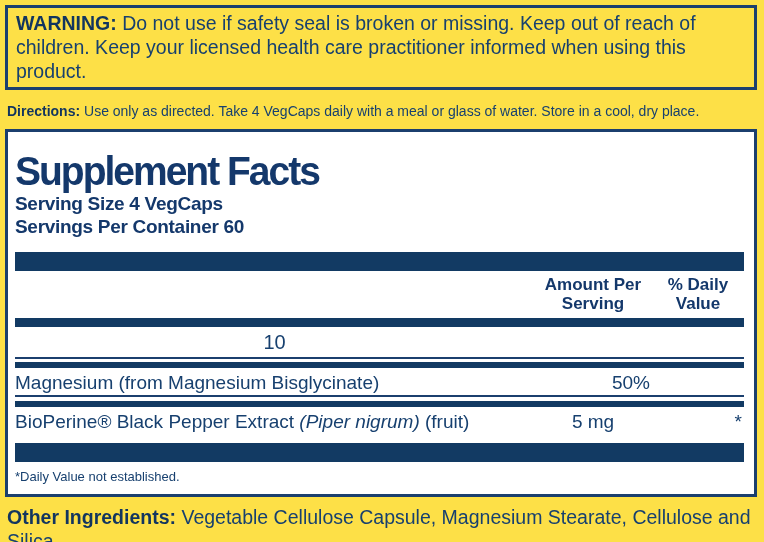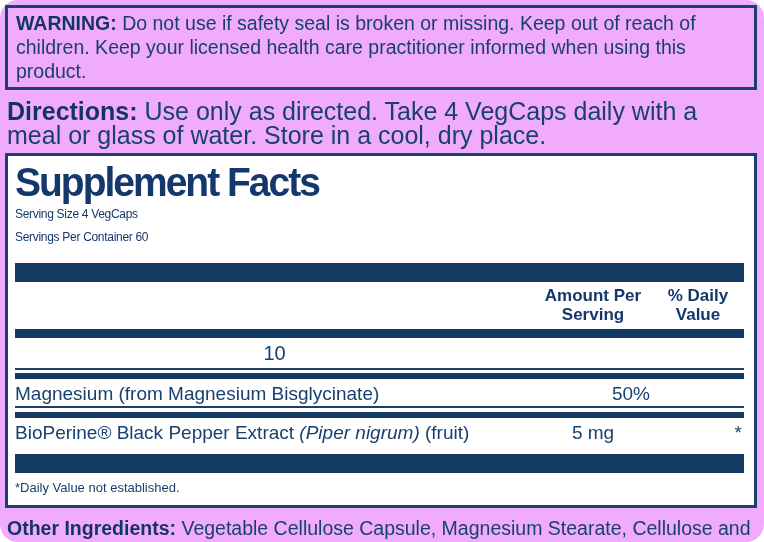--- a/index.html
+++ b/index.html
@@ -6,64 +6,63 @@
   html, body {
     width: 764px;
     background: #ffffff;
     font-family: "Liberation Sans", sans-serif;
     color: #17406F;
   }
   .page {
     width: 764px;
     height: 542px;
     padding: 5px 6px 0 5px;
-    background: #f0abfc;
+    background: #fde047;
     overflow: hidden;
-    border-radius: 18px;
   }
 
   
   .warning-box {
     border: 3px solid #1B3F6E;
     padding: 3px 8px 4px 8px;
     font-size: 19.5px;
     line-height: 24px;
     width: 752px;
   }
   .bold-label { font-weight: 700; color: #12355F; }
 
   
   .directions {
     margin-top: 9px;
-    font-size: 25px;
+    font-size: 14px;
     line-height: 24px;
     width: 752px;
     padding-left: 2px;
   }
 
   
   .facts-box {
     margin-top: 6px;
     border: 3px solid #1B3F6E;
     width: 752px;
-    padding: 5px 10px 4px 7px;
+    padding: 18px 10px 4px 7px;
     background: #ffffff;
   }
   .facts-title {
     font-size: 39px;
     font-weight: 700;
     letter-spacing: -2px;
     line-height: 42px;
     color: #14386B;
     transform: scaleY(1.02);
     transform-origin: left top;
   }
   .serving-line {
-    font-size: 12px;
-    font-weight: 400;
+    font-size: 19px;
+    font-weight: 700;
     line-height: 23px;
     color: #14386B;
     letter-spacing: -0.3px;
   }
   .bar { background: #123A63; width: 100%; }
   .bar-thick  { height: 19px; }
   .bar-medium { height: 9px; }
   .bar-thin   { height: 6px; }
 
   

